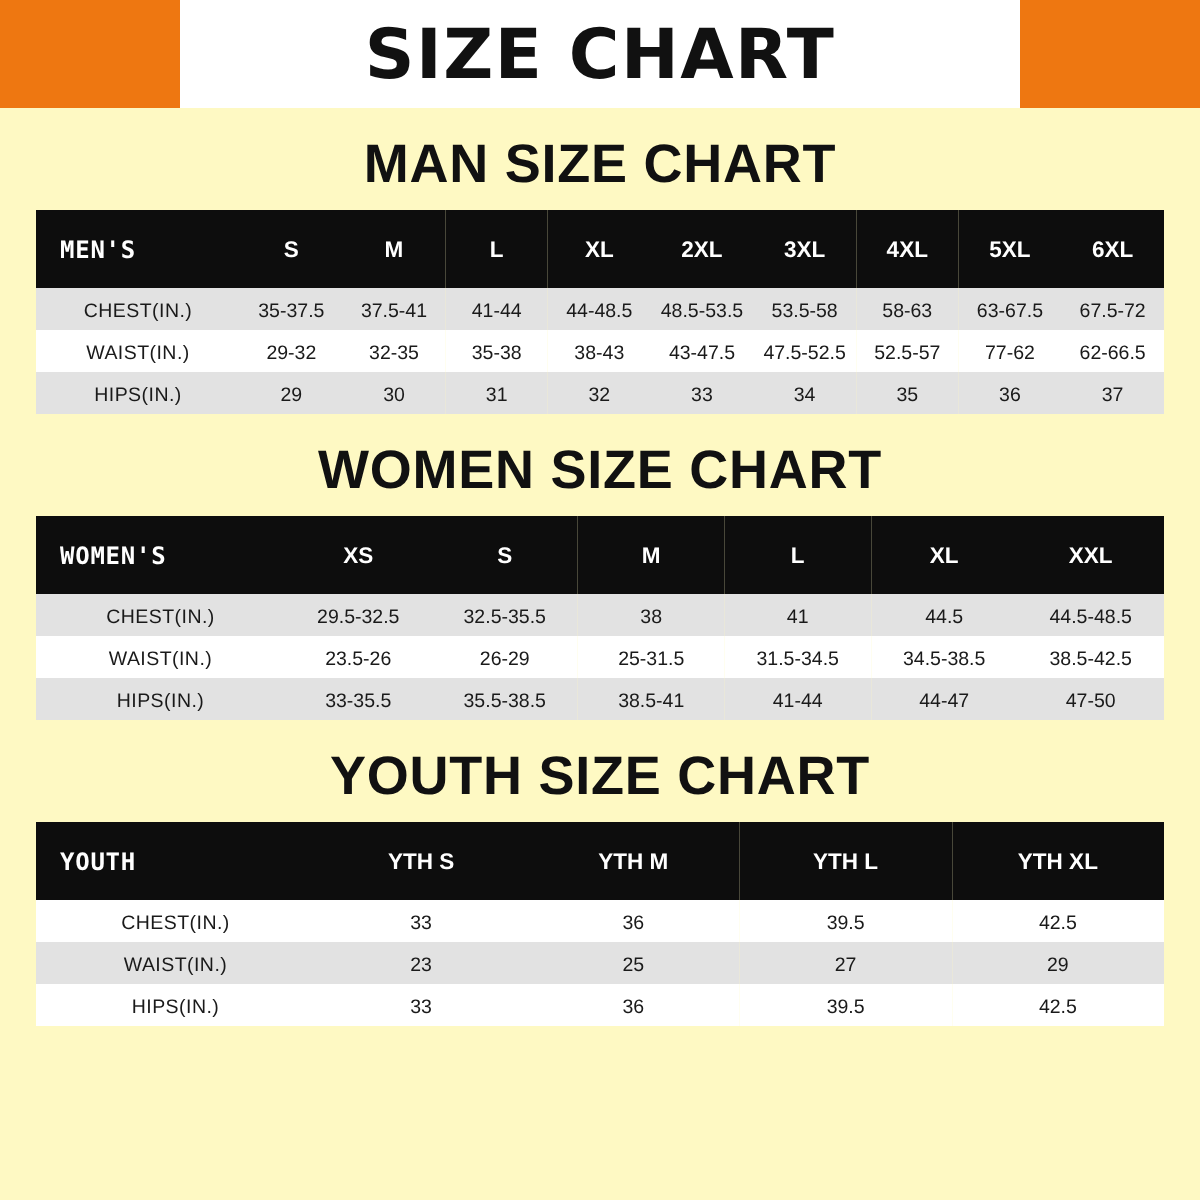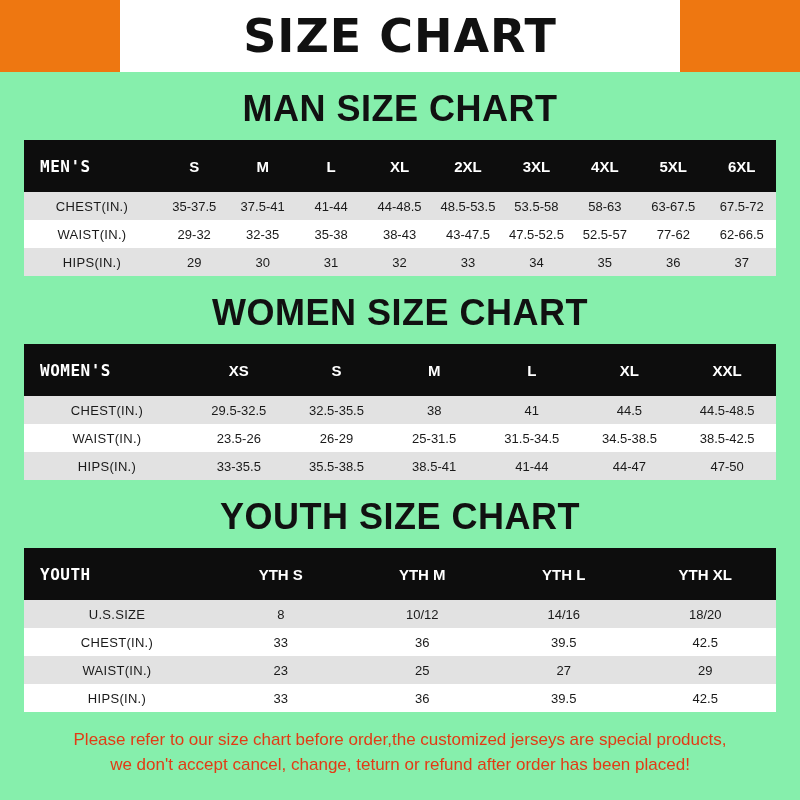--- a/index.html
+++ b/index.html
@@ -10,21 +10,21 @@
     width: 800px;
     height: 800px;
     background: #ffffff;
     font-family: "Liberation Sans", sans-serif;
     overflow: hidden;
   }
   .page {
     position: relative;
     width: 800px;
     height: 800px;
-    background: #86efac;
+    background: #fef9c3;
     box-sizing: border-box;
   }
   
   .banner {
     position: relative;
     height: 72px;
     background: #ee7711;
     display: flex;
     align-items: center;
     justify-content: center;
@@ -237,27 +237,20 @@
         <thead>
           <tr>
             <th class="first-col">YOUTH</th>
             <th>YTH S</th>
             <th>YTH M</th>
             <th>YTH L</th>
             <th>YTH XL</th>
           </tr>
         </thead>
         <tbody>
-          <tr class="row-light">
-            <td class="first-col">U.S.SIZE</td>
-            <td>8</td>
-            <td>10/12</td>
-            <td>14/16</td>
-            <td>18/20</td>
-          </tr>
           <tr class="row-white">
             <td class="first-col">CHEST(IN.)</td>
             <td>33</td>
             <td>36</td>
             <td>39.5</td>
             <td>42.5</td>
           </tr>
           <tr class="row-light">
             <td class="first-col">WAIST(IN.)</td>
             <td>23</td>
@@ -269,19 +262,15 @@
             <td class="first-col">HIPS(IN.)</td>
             <td>33</td>
             <td>36</td>
             <td>39.5</td>
             <td>42.5</td>
           </tr>
         </tbody>
       </table>
     </div>
 
-    <div class="footer-note">
-      <div>Please refer to our size chart before order,the customized jerseys are special products,</div>
-      <div>we don't accept cancel, change, teturn or refund after order has been placed!</div>
-    </div>
 
   </div>
 </div>
 
 </body></html>

